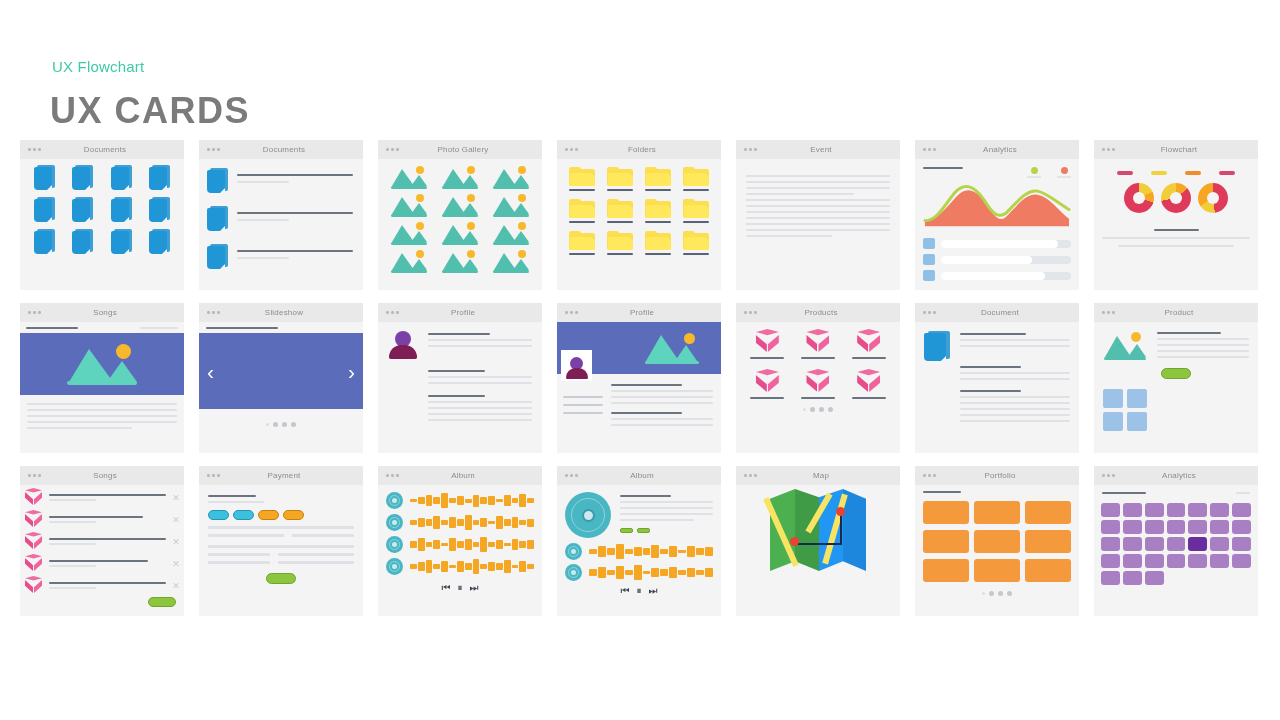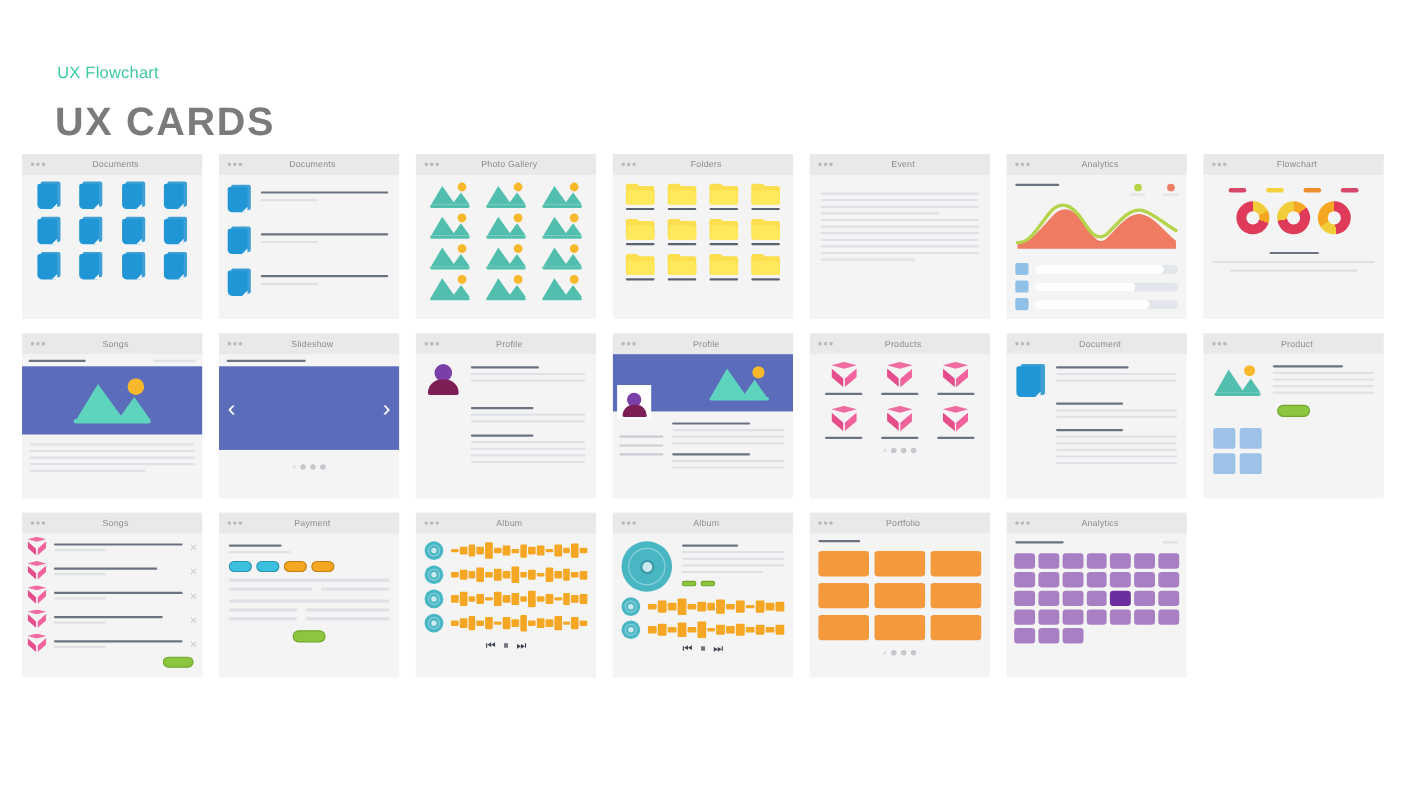--- a/index.html
+++ b/index.html
@@ -1219,20 +1219,45 @@
           </div>
         </div>
         <div class="transport" style="margin-top:4px">
           <span>⏮</span>
           <span>⏸</span>
           <span>⏭</span>
         </div>
       </div>
     </div>
 
+    <div class="card">
+      <div class="card-head">
+        <div class="dots">
+            <i></i>
+            <i></i>
+            <i></i>
+          </div>
+        <div class="card-title">Map</div>
+      </div>
+      <div class="card-body" style="padding:0">
+        <div class="map">
+          <div class="seg s1"></div>
+            <div class="seg s2"></div>
+            <div class="seg s3"></div>
+            <div class="seg s4"></div>
+          <div class="road" style="left:8px;top:6px;width:6px;height:74px;transform:rotate(-24deg)"></div>
+          <div class="road" style="left:46px;top:2px;width:6px;height:44px;transform:rotate(30deg)"></div>
+          <div class="road" style="left:62px;top:4px;width:6px;height:72px;transform:rotate(16deg)"></div>
+          <div class="route" style="left:22px;top:54px;width:50px;height:0"></div>
+          <div class="route" style="left:70px;top:22px;width:0;height:34px"></div>
+          <div class="pin" style="left:20px;top:48px"></div>
+          <div class="pin" style="left:66px;top:18px"></div>
+        </div>
+      </div>
+    </div>
 
     <div class="card">
       <div class="card-head">
         <div class="dots">
             <i></i>
             <i></i>
             <i></i>
           </div>
         <div class="card-title">Portfolio</div>
       </div>

